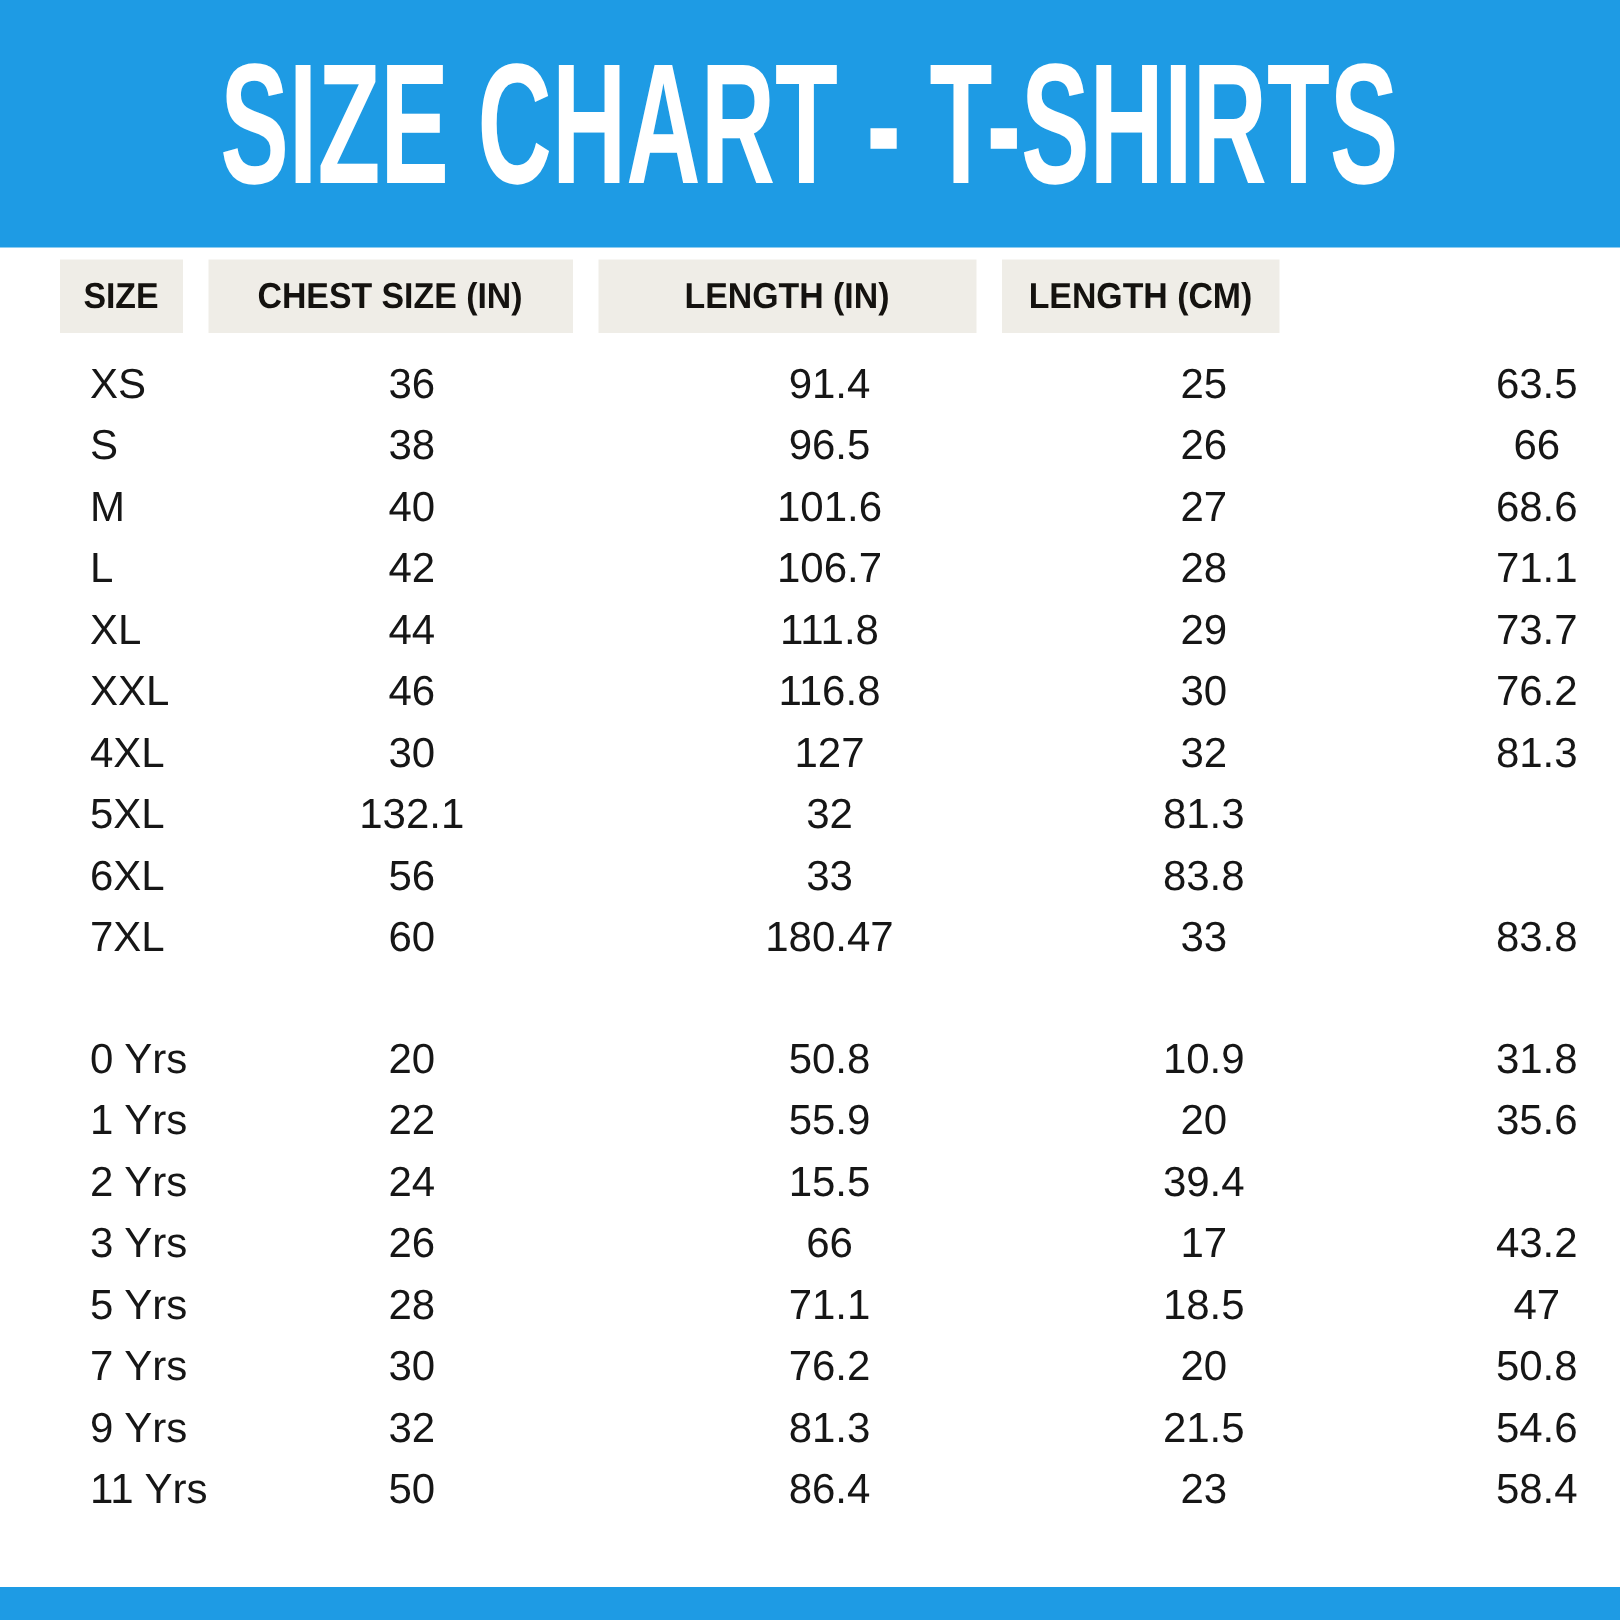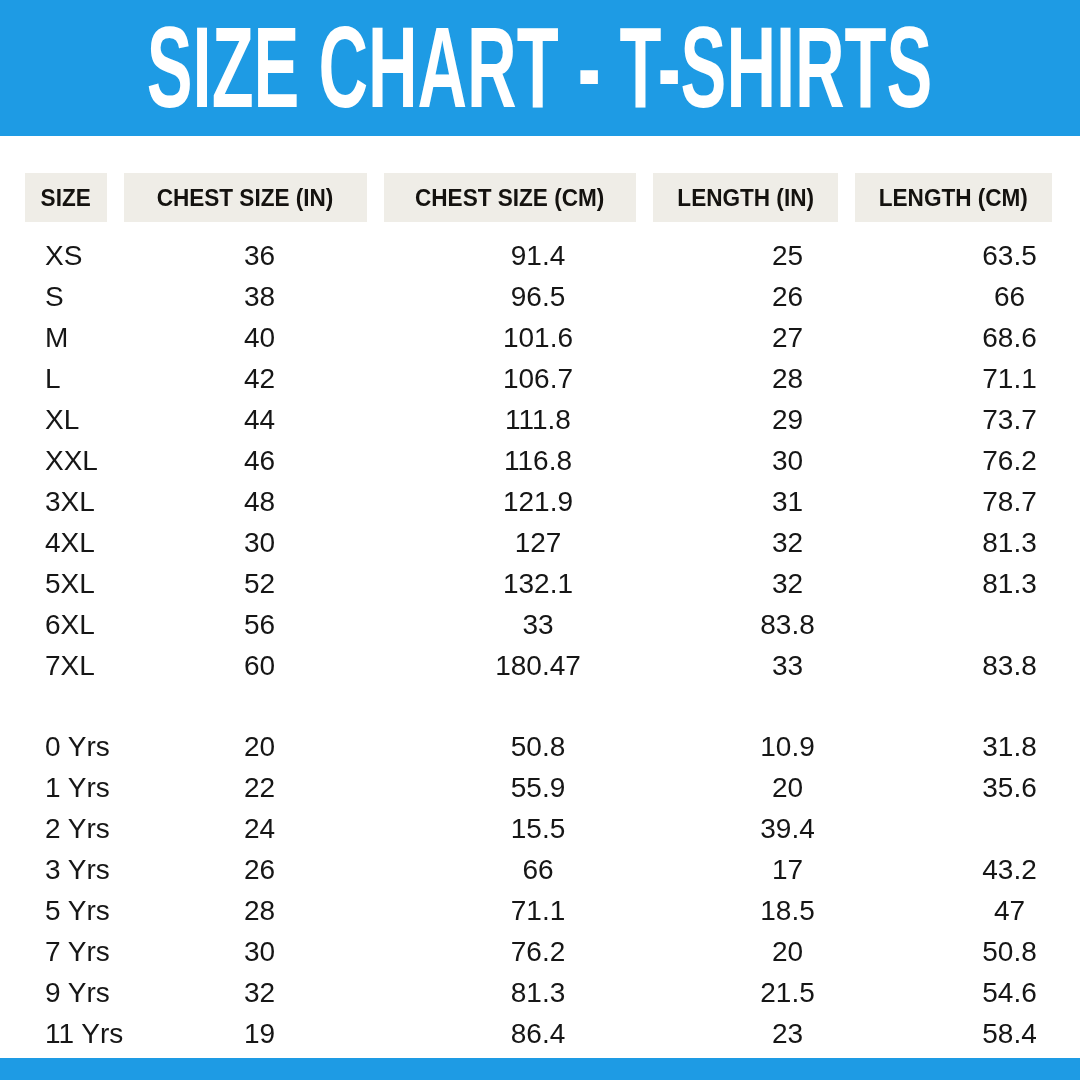--- a/index.html
+++ b/index.html
@@ -15,21 +15,21 @@
     position: relative;
     width: 1080px;
     height: 1080px;
     background: #ffffff;
   }
   
   .banner {
     position: absolute;
     top: 0; left: 0;
     width: 1080px;
-    height: 136px;
+    height: 165px;
     background: #1e9be4;
     display: flex;
     align-items: center;
     justify-content: center;
   }
   .banner-title {
     display: inline-block;
     color: #ffffff;
     font-weight: 800;
     font-size: 88px;
@@ -43,21 +43,21 @@
     position: absolute;
     left: 0; bottom: 0;
     width: 1080px;
     height: 22px;
     background: #1e9be4;
   }
   
   .table-wrap {
     position: absolute;
     top: 148px;
-    left: 25px;
+    left: 40px;
     width: 1027px;
   }
   .grid-row {
     display: grid;
     grid-template-columns: 82px 243px 252px 185px 197px;
     column-gap: 17px;
   }
   .header-row {
     margin-top: 25px;
     height: 49px;
@@ -106,23 +106,20 @@
   <div class="table-wrap">
 
     <div class="grid-row header-row">
       <div class="hcell">
         <span>SIZE</span>
       </div>
       <div class="hcell">
         <span>CHEST SIZE (IN)</span>
       </div>
       <div class="hcell">
-        <span>CHEST SIZE (CM)</span>
-      </div>
-      <div class="hcell">
         <span>LENGTH (IN)</span>
       </div>
       <div class="hcell">
         <span>LENGTH (CM)</span>
       </div>
     </div>
 
     <div class="body-block" id="adult-rows">
         <div class="grid-row trow">
           <div class="cell col0">XS</div>
@@ -160,36 +157,28 @@
           <div class="cell col4">73.7</div>
         </div>
         <div class="grid-row trow">
           <div class="cell col0">XXL</div>
           <div class="cell col1">46</div>
           <div class="cell col2">116.8</div>
           <div class="cell col3">30</div>
           <div class="cell col4">76.2</div>
         </div>
         <div class="grid-row trow">
-          <div class="cell col0">3XL</div>
-          <div class="cell col1">48</div>
-          <div class="cell col2">121.9</div>
-          <div class="cell col3">31</div>
-          <div class="cell col4">78.7</div>
-        </div>
-        <div class="grid-row trow">
           <div class="cell col0">4XL</div>
           <div class="cell col1">30</div>
           <div class="cell col2">127</div>
           <div class="cell col3">32</div>
           <div class="cell col4">81.3</div>
         </div>
         <div class="grid-row trow">
           <div class="cell col0">5XL</div>
-          <div class="cell col1">52</div>
           <div class="cell col2">132.1</div>
           <div class="cell col3">32</div>
           <div class="cell col4">81.3</div>
         </div>
         <div class="grid-row trow">
           <div class="cell col0">6XL</div>
           <div class="cell col1">56</div>
           <div class="cell col3">33</div>
           <div class="cell col4">83.8</div>
         </div>
@@ -248,21 +237,21 @@
         </div>
         <div class="grid-row trow">
           <div class="cell col0">9 Yrs</div>
           <div class="cell col1">32</div>
           <div class="cell col2">81.3</div>
           <div class="cell col3">21.5</div>
           <div class="cell col4">54.6</div>
         </div>
         <div class="grid-row trow">
           <div class="cell col0">11 Yrs</div>
-          <div class="cell col1">19</div>
+          <div class="cell col1">50</div>
           <div class="cell col2">86.4</div>
           <div class="cell col3">23</div>
           <div class="cell col4">58.4</div>
         </div>
       </div>
 
   </div>
 
   <div class="bottom-strip"></div>
 

